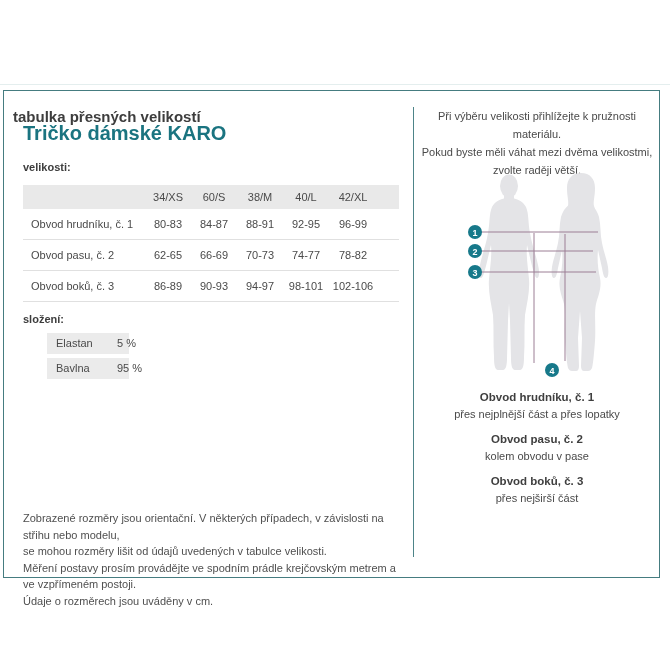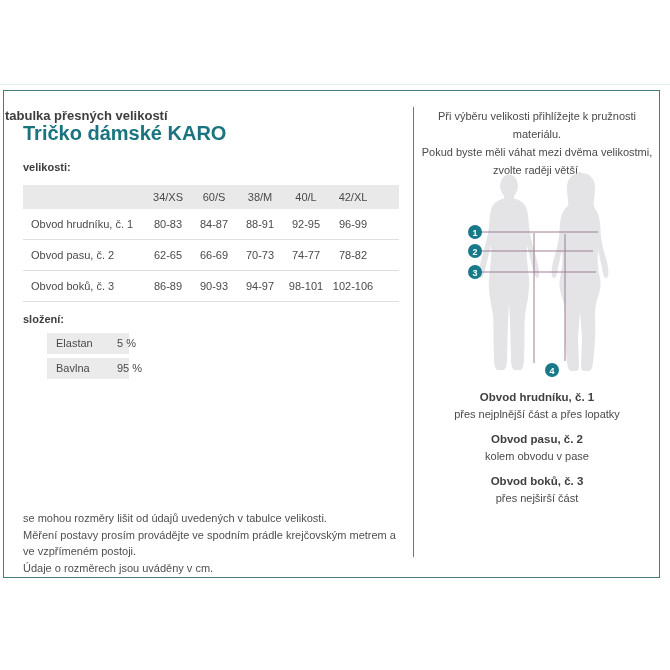--- a/index.html
+++ b/index.html
@@ -3,21 +3,21 @@
 <meta charset="utf-8">
 <style>
   html,body{margin:0;padding:0;background:#fff;}
   body{font-family:"Liberation Sans", sans-serif; color:#474747;}
   #stage{position:relative;width:670px;height:670px;background:#fff;overflow:hidden;}
 
   .topline{position:absolute;left:0;top:84px;width:670px;height:1px;background:#e4eeee;}
 
   .frame{position:absolute;left:3px;top:90px;width:655px;height:486px;border:1px solid #457c80;background:#fff;}
   .vdivider{position:absolute;left:409px;top:16px;height:450px;width:1px;background:#4d8488;}
-  .eyebrow{position:absolute;left:1px;top:17px;font-size:13px;font-weight:bold;color:#3d3d3d;}
+  .eyebrow{position:absolute;left:9px;top:17px;font-size:15px;font-weight:bold;color:#3d3d3d;}
   .title{position:absolute;left:19px;top:31px;font-size:20px;font-weight:bold;color:#1a7480;}
   .sizes-label{position:absolute;left:19px;top:70px;font-size:11px;font-weight:bold;color:#3d3d3d;}
 
   table.sizes{position:absolute;left:19px;top:94px;width:376px;border-collapse:collapse;table-layout:fixed;font-size:11px;color:#4a4a4a;}
   table.sizes thead td{background:#e9e9e9;height:22px;text-align:center;font-weight:normal;}
   table.sizes thead td.rowlabel{text-align:left;padding-left:8px;}
   table.sizes tbody td{height:28px;text-align:center;border-bottom:1px solid #e0e0e0;}
   table.sizes tbody td.rowlabel{text-align:left;padding-left:8px;}
 
   .comp-label{position:absolute;left:19px;top:222px;font-size:11px;font-weight:bold;color:#3d3d3d;}
@@ -104,20 +104,21 @@
     <div class="comp-row" style="top:242px;">
       <div class="cell">Elastan</div>
       <div class="val">5 %</div>
     </div>
     <div class="comp-row" style="top:267px;">
       <div class="cell">Bavlna</div>
       <div class="val">95 %</div>
     </div>
 
     <div class="disclaimer">
+      <div>Zobrazené rozměry jsou orientační. V některých případech, v závislosti na střihu nebo modelu,</div>
       <div>se mohou rozměry lišit od údajů uvedených v tabulce velikosti.</div>
       <div>Měření postavy prosím provádějte ve spodním prádle krejčovským metrem a ve vzpřímeném postoji.</div>
       <div>Údaje o rozměrech jsou uváděny v cm.</div>
     </div>
 
     <div class="guide-intro">
       <div>Při výběru velikosti přihlížejte k pružnosti materiálu.</div>
       <div>Pokud byste měli váhat mezi dvěma velikostmi,</div>
       <div>zvolte raději větší.</div>
     </div>

